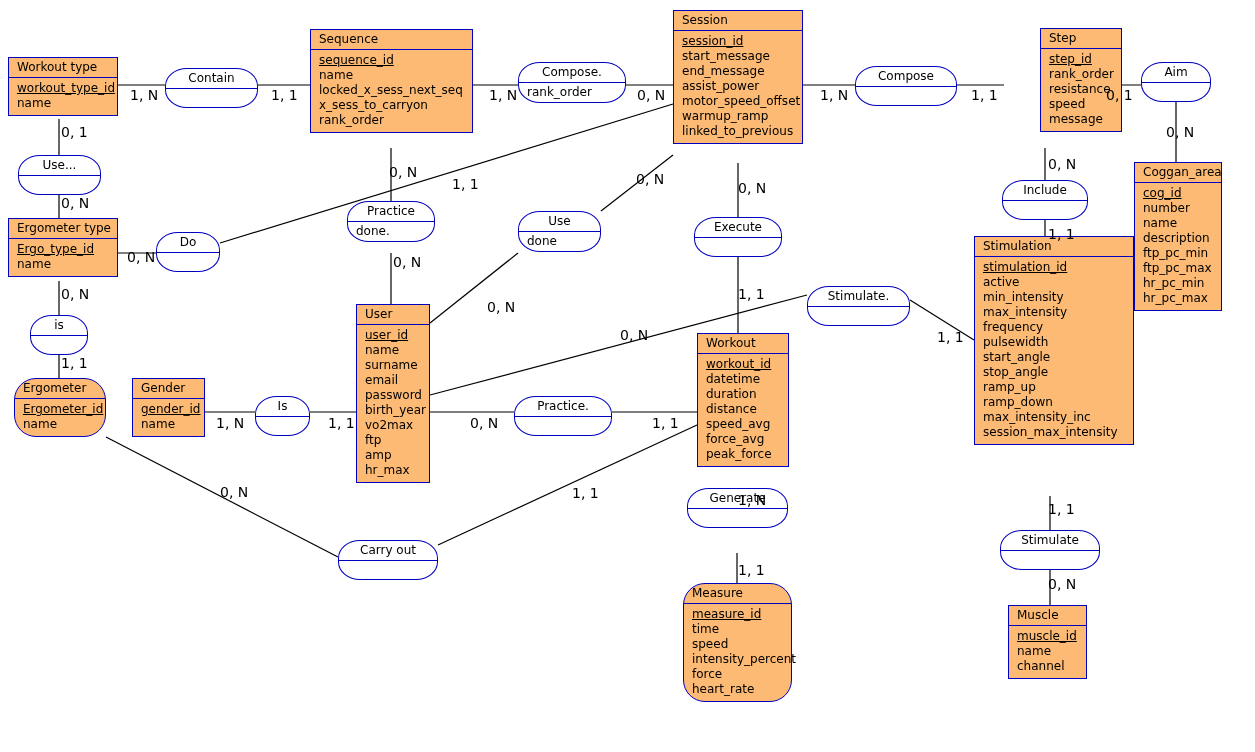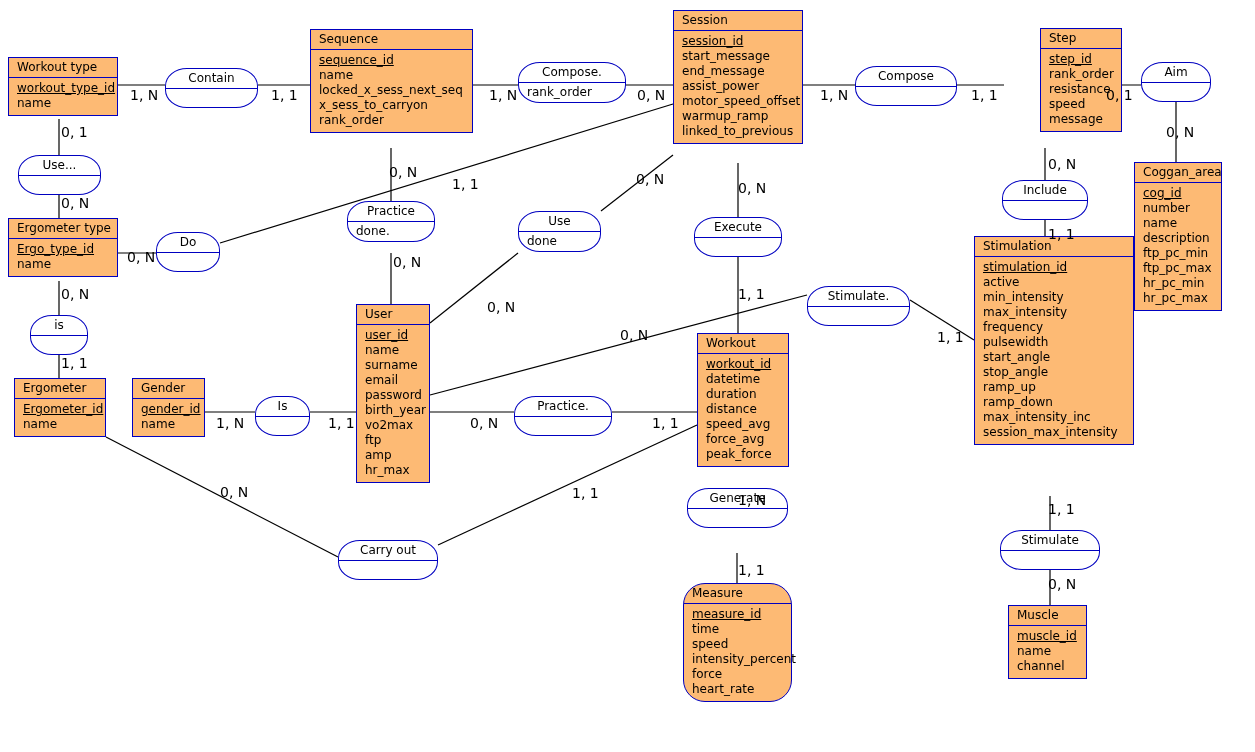--- a/index.html
+++ b/index.html
@@ -162,21 +162,21 @@
           <div class="attr">name</div>
         </div>
       </div>
       <div class="entity" style="left: 8px; top: 218px; width: 110px;">
         <div class="ent-title">Ergometer type</div>
         <div class="ent-attrs">
           <div class="attr pk">Ergo_type_id</div>
           <div class="attr">name</div>
         </div>
       </div>
-      <div class="entity" style="left: 14px; top: 378px; width: 92px;">
+      <div class="entity" style="left: 14px; top: 378px; width: 92px; border-radius: 22px;">
         <div class="ent-title">Ergometer</div>
         <div class="ent-attrs">
           <div class="attr pk">Ergometer_id</div>
           <div class="attr">name</div>
         </div>
       </div>
       <div class="entity" style="left: 132px; top: 378px; width: 73px;">
         <div class="ent-title">Gender</div>
         <div class="ent-attrs">
           <div class="attr pk">gender_id</div>

